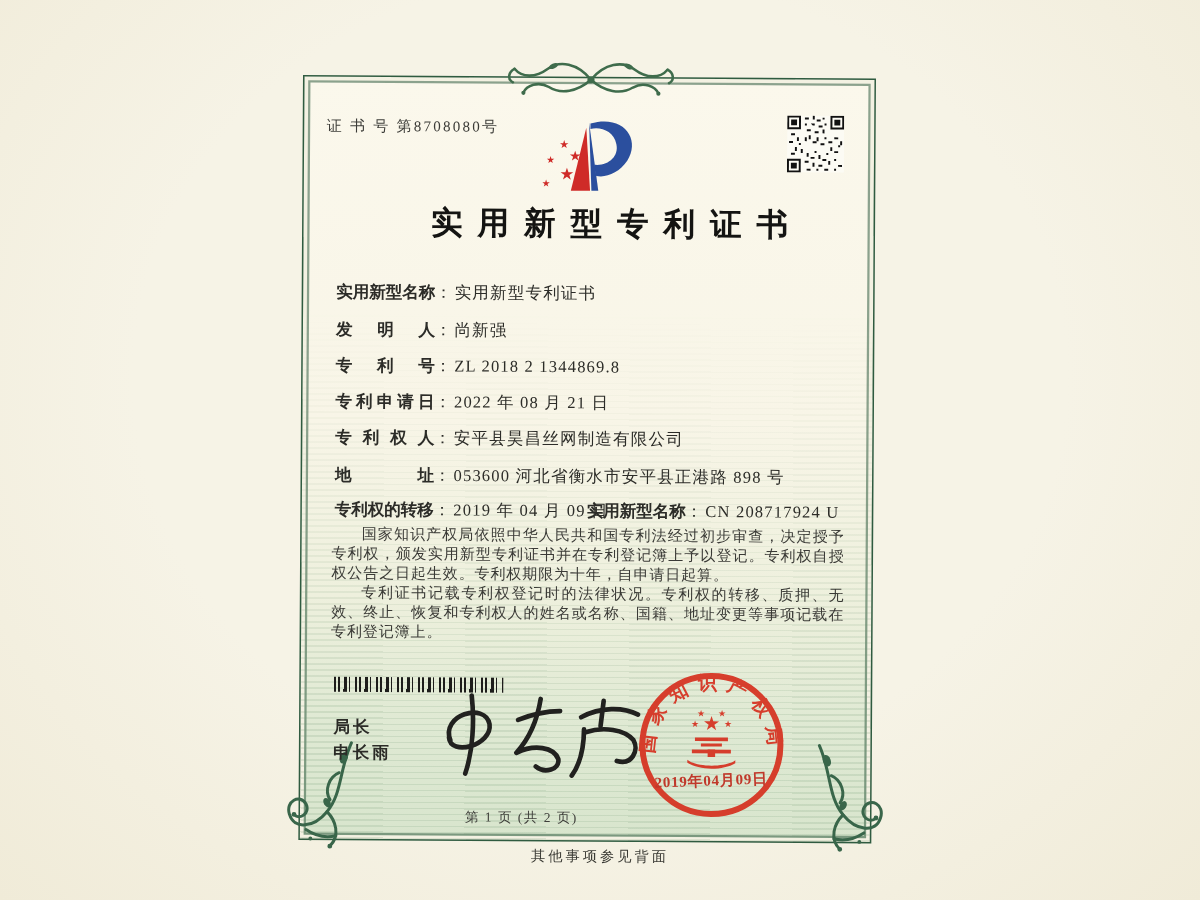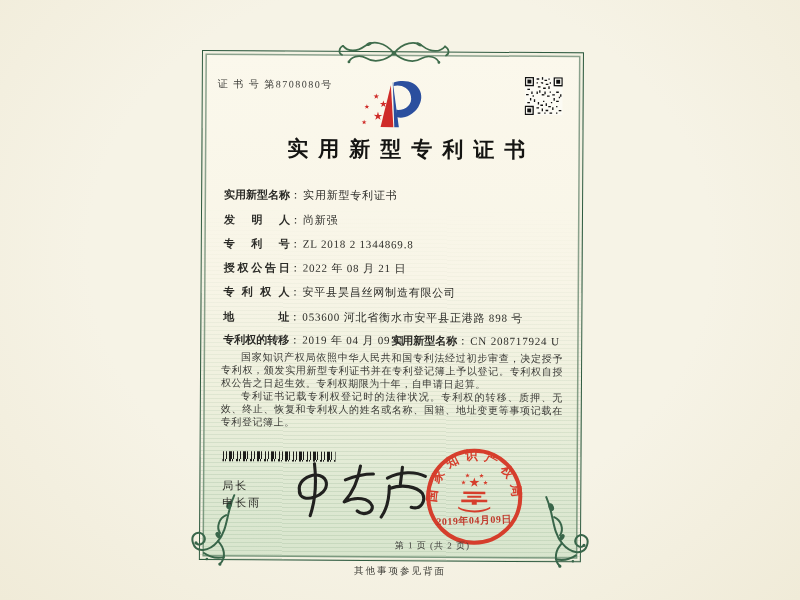--- a/index.html
+++ b/index.html
@@ -57,30 +57,30 @@
            text-indent:2em;text-align:justify;}
   
   .barcode{
     position:absolute;left:22px;top:400px;width:113px;height:10px;
     background:repeating-linear-gradient(90deg,
       #1d1d1b 0 1.5px,transparent 1.5px 3px,
       #1d1d1b 3px 4px,transparent 4px 6.5px,
       #1d1d1b 6.5px 9px,transparent 9px 10px,
       #1d1d1b 10px 11px,transparent 11px 14px);
   }
-  .signer{position:absolute;left:22px;top:426px;font-size:11px;font-weight:normal;
+  .signer{position:absolute;left:22px;top:426px;font-size:11px;font-weight:bold;
           color:#2b2b27;line-height:17px;letter-spacing:2px;}
   .signature{position:absolute;left:83px;top:405px;width:158px;height:64px;}
   .seal{position:absolute;left:224px;top:394px;width:100px;height:100px;opacity:.92;}
   .seal-date{
     position:absolute;left:222px;top:461px;width:104px;text-align:center;
     font-size:10px;color:#c0392b;font-weight:bold;letter-spacing:.5px;
     transform:rotate(-2.5deg);
   }
-  .page-no{position:absolute;left:110px;top:487px;width:160px;text-align:right;
+  .page-no{position:absolute;left:110px;top:487px;width:160px;text-align:left;
            font-size:9px;color:#3e3e3a;letter-spacing:1px;}
   
   .flourish-top{position:absolute;left:130px;top:-14px;width:122px;height:30px;}
   .flourish-bl{position:absolute;left:-18px;top:440px;width:66px;height:78px;}
   .flourish-br{position:absolute;right:-18px;top:440px;width:66px;height:78px;transform:scaleX(-1);}
   
   .back-note{
     position:absolute;left:300px;top:565px;width:200px;text-align:center;
     font-size:9.5px;color:#3a3a34;letter-spacing:2px;
     transform:rotate(0.35deg);
@@ -194,21 +194,21 @@
     <div class="row r1">
       <span class="lab">实用新型名称</span><span class="colon">：</span><span class="val">实用新型专利证书</span>
     </div>
     <div class="row r2">
       <span class="lab">发明人</span><span class="colon">：</span><span class="val">尚新强</span>
     </div>
     <div class="row r3">
       <span class="lab">专利号</span><span class="colon">：</span><span class="val">ZL 2018 2 1344869.8</span>
     </div>
     <div class="row r4">
-      <span class="lab">授权公告日</span><span class="colon">：</span><span class="val">2022 年 08 月 21 日</span>
+      <span class="lab">专利申请日</span><span class="colon">：</span><span class="val">2022 年 08 月 21 日</span>
     </div>
     <div class="row r5">
       <span class="lab">专利权人</span><span class="colon">：</span><span class="val">安平县昊昌丝网制造有限公司</span>
     </div>
     <div class="row r6">
       <span class="lab">地址</span><span class="colon">：</span><span class="val">053600 河北省衡水市安平县正港路 898 号</span>
     </div>
     <div class="row r7">
       <span class="lab">专利权的转移</span><span class="colon">：</span><span class="val">2019 年 04 月 09 日</span>
       <span class="grant2">

